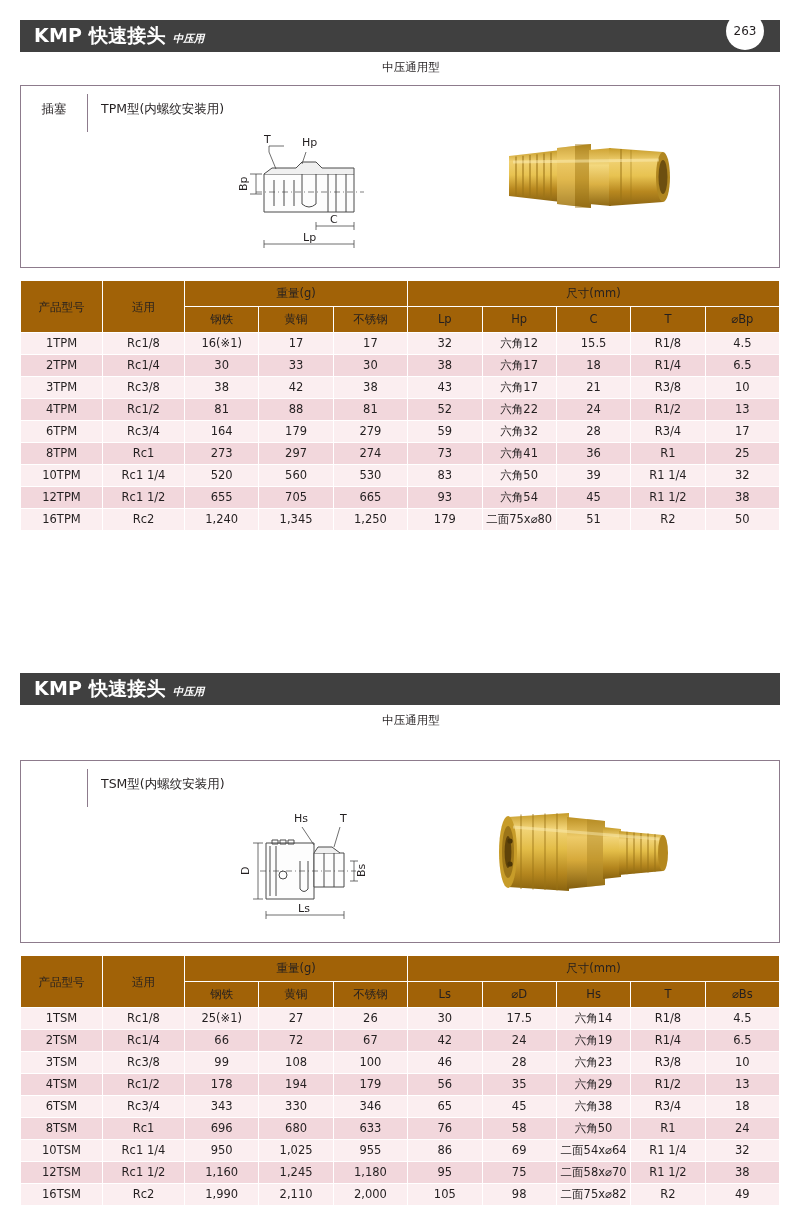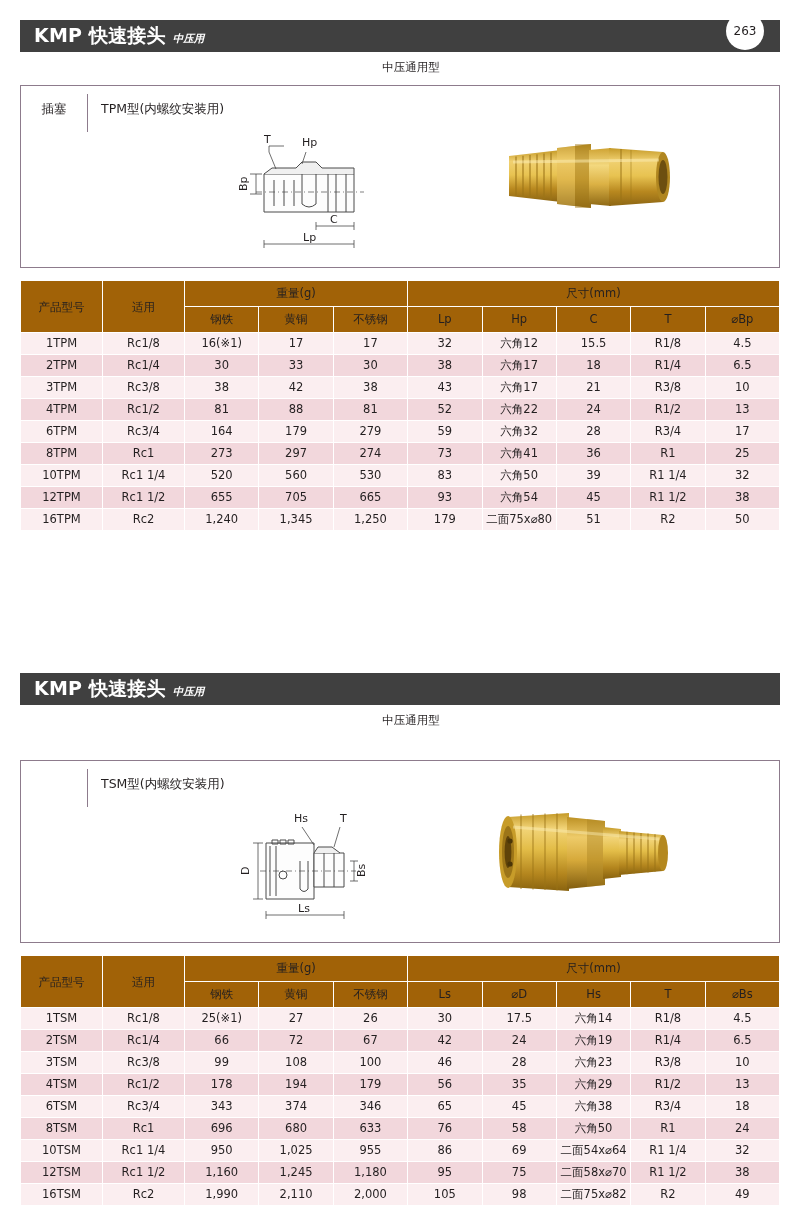--- a/index.html
+++ b/index.html
@@ -556,21 +556,21 @@
             <td>56</td>
             <td>35</td>
             <td>六角29</td>
             <td>R1/2</td>
             <td>13</td>
           </tr>
           <tr>
             <td>6TSM</td>
             <td>Rc3/4</td>
             <td>343</td>
-            <td>374</td>
+            <td>330</td>
             <td>346</td>
             <td>65</td>
             <td>45</td>
             <td>六角38</td>
             <td>R3/4</td>
             <td>18</td>
           </tr>
           <tr>
             <td>8TSM</td>
             <td>Rc1</td>

